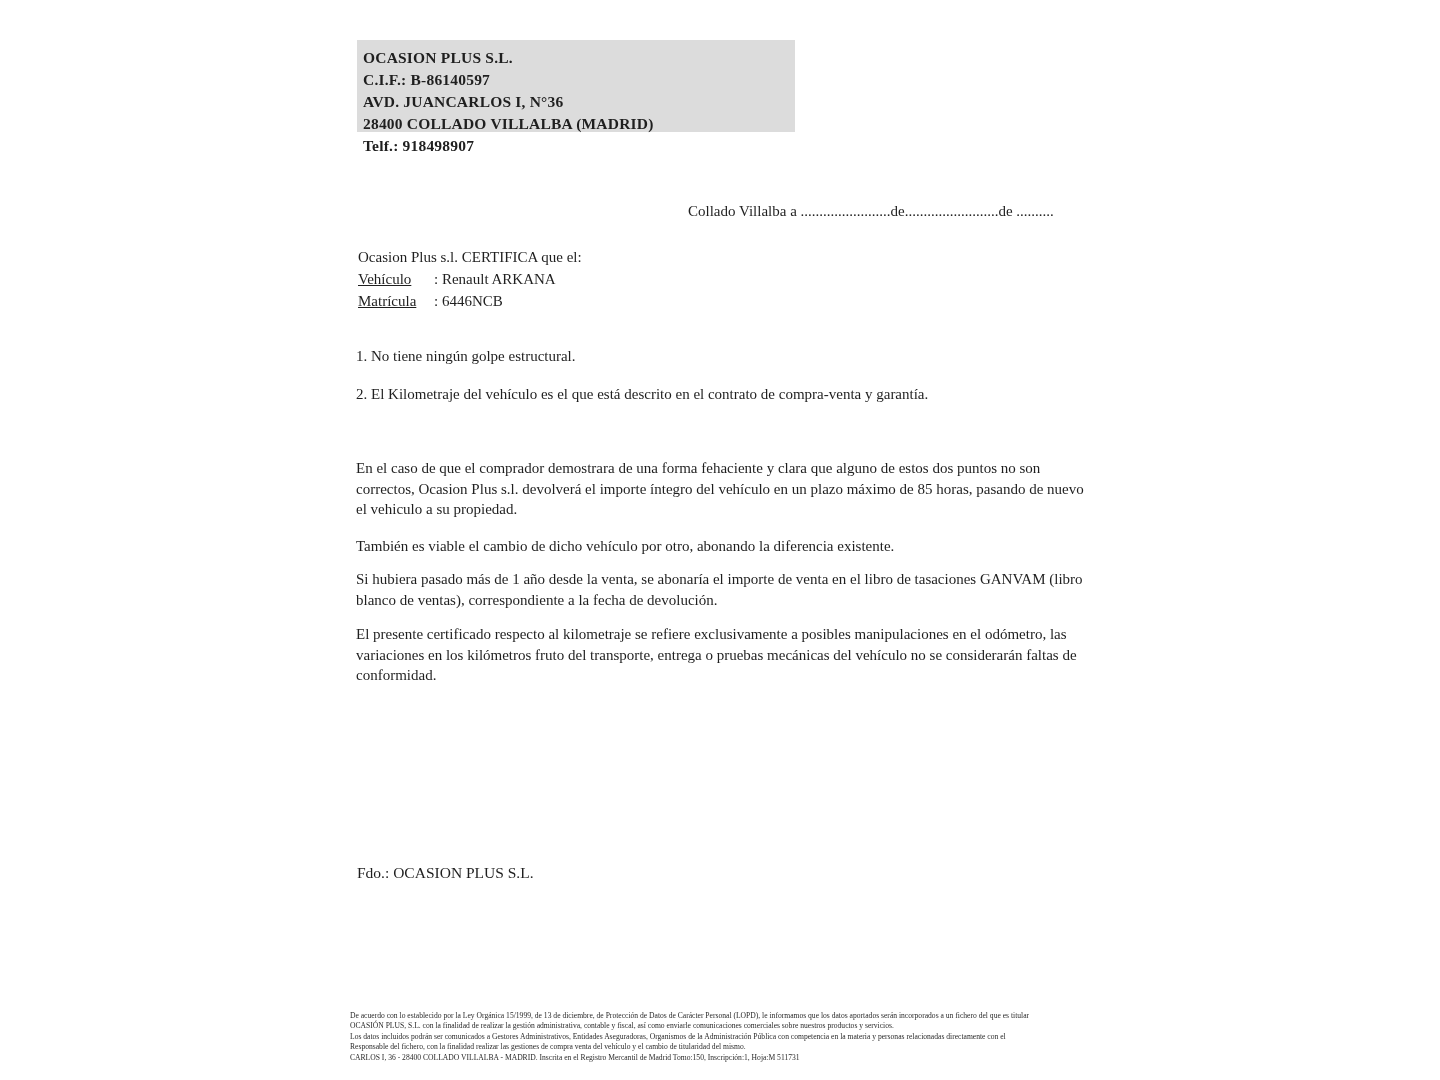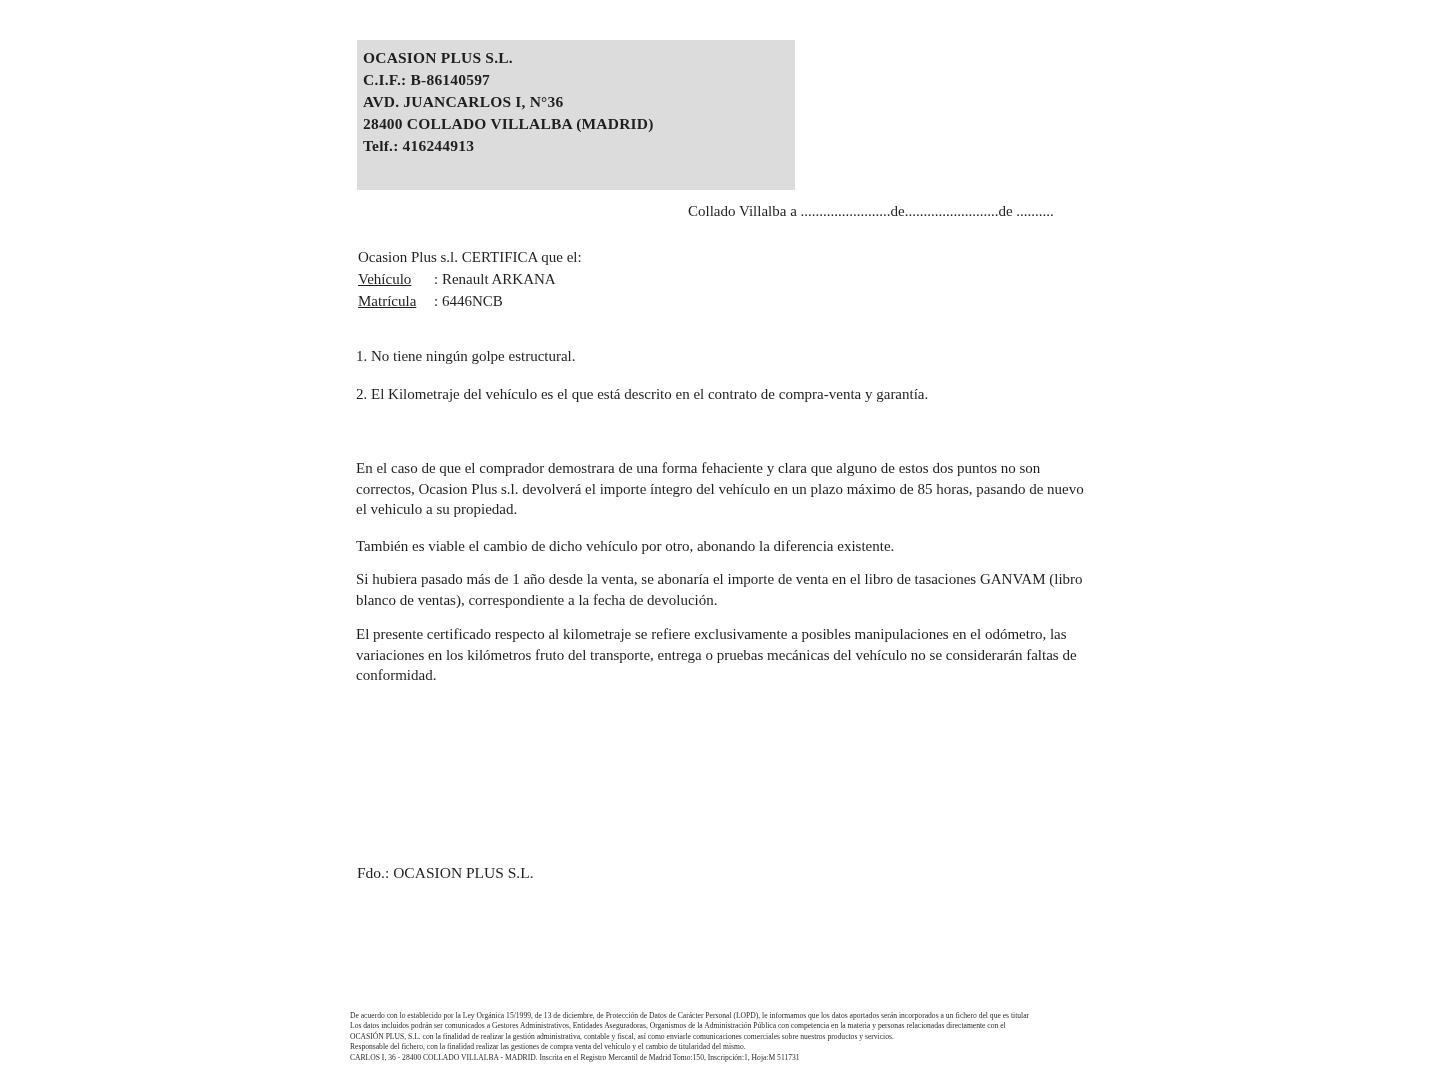--- a/index.html
+++ b/index.html
@@ -11,21 +11,21 @@
     background: #ffffff;
     font-family: "Liberation Serif", serif;
     color: #1f1f1f;
     overflow: hidden;
   }
   .letterhead {
     position: absolute;
     left: 357px;
     top: 40px;
     width: 438px;
-    height: 150px;
+    height: 92px;
     background: #dcdcdc;
     padding: 7px 8px 0 6px;
     font-weight: bold;
     font-size: 15.5px;
     line-height: 22px;
     letter-spacing: 0.2px;
   }
   .dateline {
     position: absolute;
     left: 688px;
@@ -85,21 +85,21 @@
 </head>
 <body>
 
 <div class="page">
 
   <div class="letterhead">
     <div>OCASION PLUS S.L.</div>
     <div>C.I.F.: B-86140597</div>
     <div>AVD. JUANCARLOS I, N°36</div>
     <div>28400 COLLADO VILLALBA (MADRID)</div>
-    <div>Telf.: 416244913</div>
+    <div>Telf.: 918498907</div>
   </div>
 
   <div class="dateline">Collado Villalba a ........................de.........................de ..........</div>
 
   <div class="cert">
     <div>Ocasion Plus s.l. CERTIFICA que el:</div>
     <div>
       <span class="field-label">Vehículo</span><span>: Renault ARKANA</span>
     </div>
     <div>
@@ -112,19 +112,19 @@
 
   <div class="para para-1">En el caso de que el comprador demostrara de una forma fehaciente y clara que alguno de estos dos puntos no son correctos, Ocasion Plus s.l. devolverá el importe íntegro del vehículo en un plazo máximo de 85 horas, pasando de nuevo el vehiculo a su propiedad.</div>
   <div class="para para-2">También es viable el cambio de dicho vehículo por otro, abonando la diferencia existente.</div>
   <div class="para para-3">Si hubiera pasado más de 1 año desde la venta, se abonaría el importe de venta en el libro de tasaciones GANVAM (libro blanco de ventas), correspondiente a la fecha de devolución.</div>
   <div class="para para-4">El presente certificado respecto al kilometraje se refiere exclusivamente a posibles manipulaciones en el odómetro, las variaciones en los kilómetros fruto del transporte, entrega o pruebas mecánicas del vehículo no se considerarán faltas de conformidad.</div>
 
   <div class="signature">Fdo.: OCASION PLUS S.L.</div>
 
   <div class="legal">
     <div>De acuerdo con lo establecido por la Ley Orgánica 15/1999, de 13 de diciembre, de Protección de Datos de Carácter Personal (LOPD), le informamos que los datos aportados serán incorporados a un fichero del que es titular</div>
+    <div>OCASIÓN PLUS, S.L. con la finalidad de realizar la gestión administrativa, contable y fiscal, así como enviarle comunicaciones comerciales sobre nuestros productos y servicios.</div>
     <div>Los datos incluidos podrán ser comunicados a Gestores Administrativos, Entidades Aseguradoras, Organismos de la Administración Pública con competencia en la materia y personas relacionadas directamente con el</div>
-    <div>OCASIÓN PLUS, S.L. con la finalidad de realizar la gestión administrativa, contable y fiscal, así como enviarle comunicaciones comerciales sobre nuestros productos y servicios.</div>
     <div>Responsable del fichero, con la finalidad realizar las gestiones de compra venta del vehículo y el cambio de titularidad del mismo.</div>
     <div>CARLOS I, 36 - 28400 COLLADO VILLALBA - MADRID. Inscrita en el Registro Mercantil de Madrid Tomo:150, Inscripción:1, Hoja:M 511731</div>
   </div>
 
 </div>
 
 </body></html>

